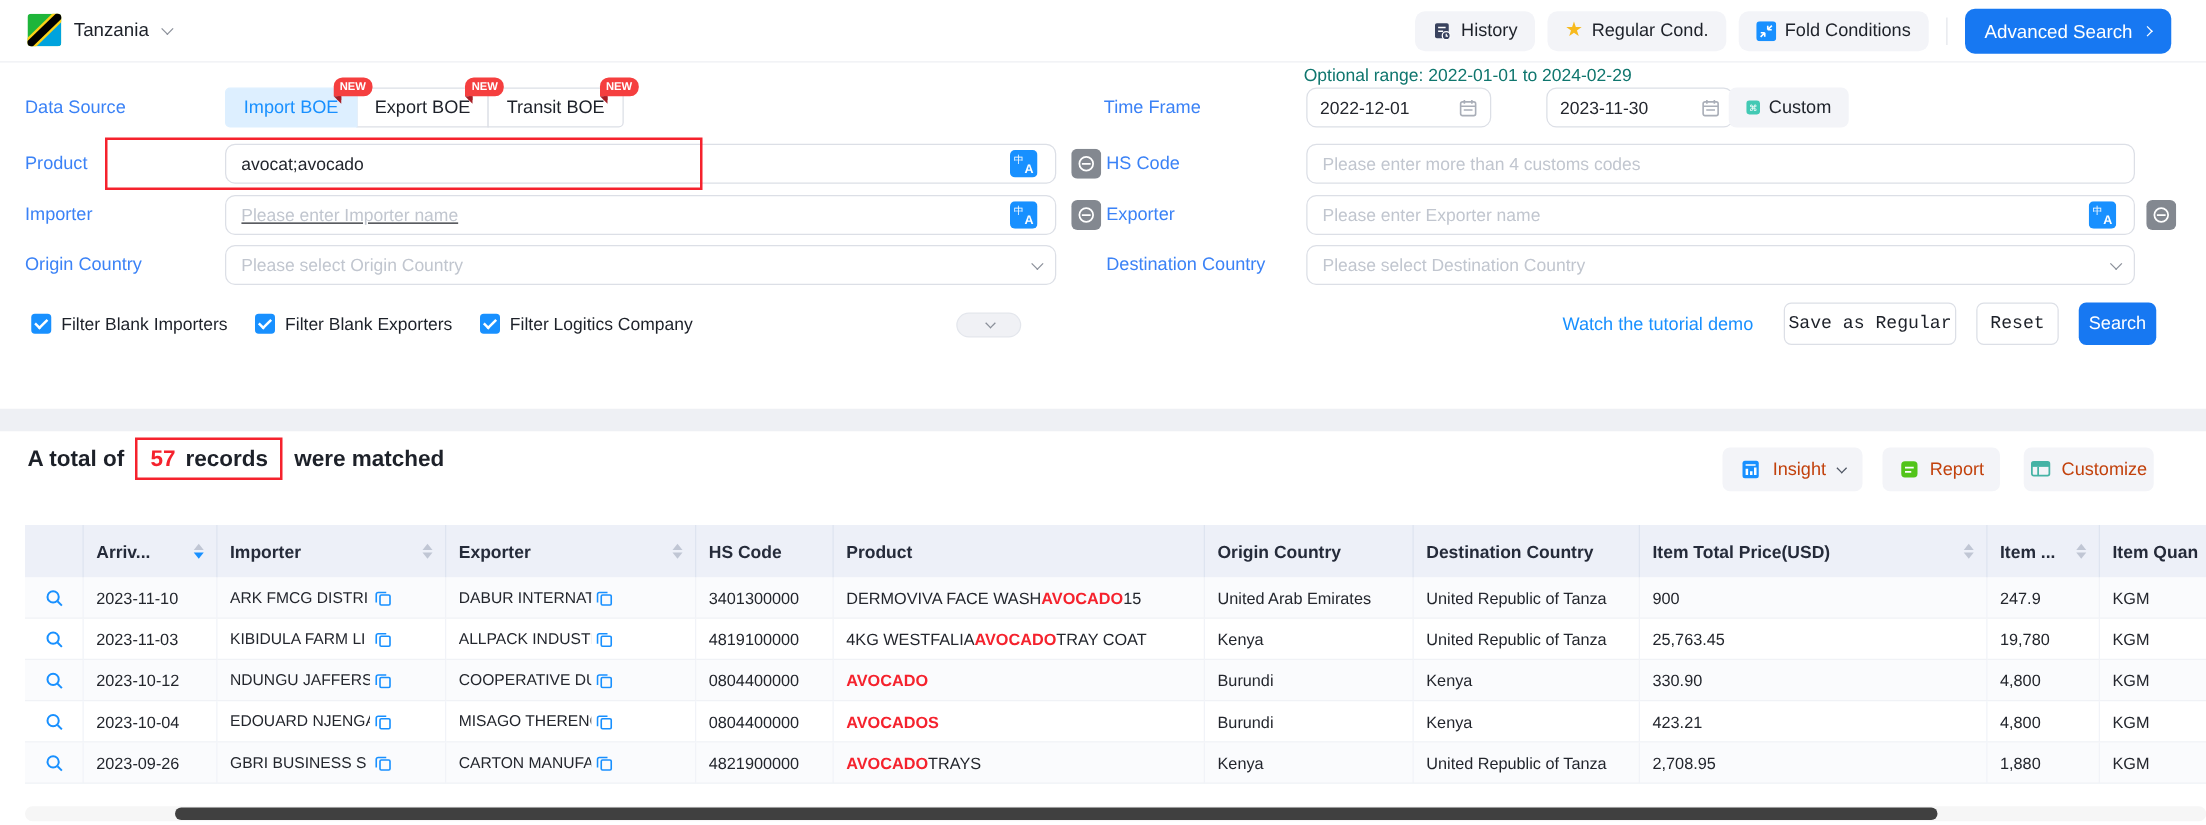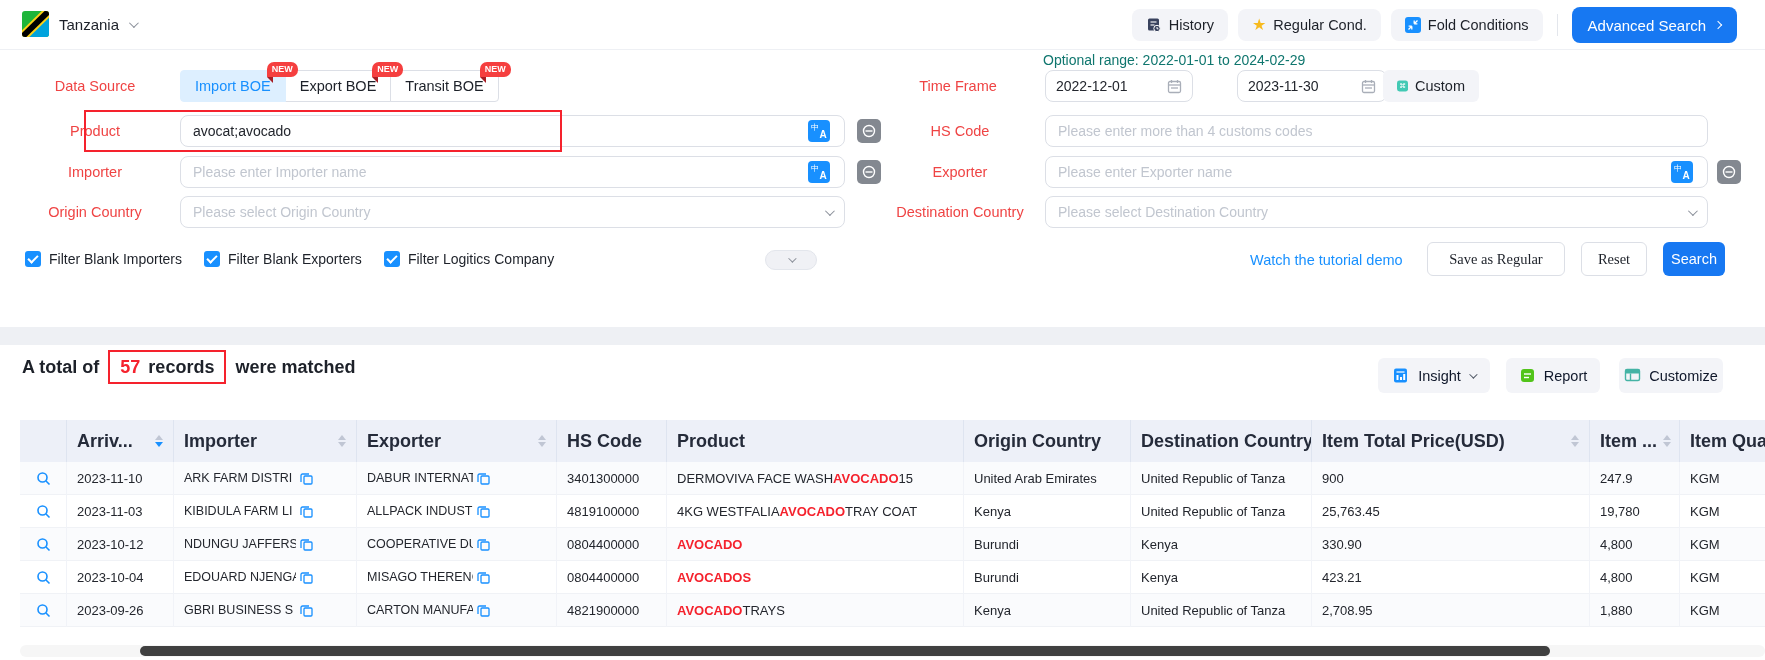--- a/index.html
+++ b/index.html
@@ -18,21 +18,21 @@
   .btn-primary{display:flex;align-items:center;gap:9px;height:36px;padding:0 16px;background:#1778f2;border:none;
                border-radius:8px;color:#fff;font-size:15px;cursor:pointer;font-family:inherit}
   
   .cr{display:inline-block;width:7px;height:7px;border-right:1.6px solid #8a8f99;border-bottom:1.6px solid #8a8f99}
   .cr.down{transform:rotate(45deg) translateY(-2px)}
   .cr.right{transform:rotate(-45deg)}
   .cr.white{border-color:#fff}
   .cr.sm{width:6px;height:6px}
   
   .opt-range{position:absolute;left:1043px;top:52px;font-size:14px;color:#0f766e}
-  .lbl{position:absolute;width:150px;text-align:center;font-size:14.5px;color:#ef4444;white-space:nowrap}
+  .lbl{position:absolute;width:150px;text-align:left;font-size:14.5px;color:#3b82f6;white-space:nowrap}
   .tabs{position:absolute;left:180px;top:70px;display:flex;height:32px}
   .tab{position:relative;display:flex;align-items:center;padding:0 14px;border:1px solid #dcdfe6;background:#fff;
        font-size:14.5px;color:#1d2129;cursor:pointer;margin-left:-1px;white-space:nowrap}
   .tab:first-child{border-radius:4px 0 0 4px;margin-left:0}
   .tab:last-child{border-radius:0 4px 4px 0}
   .tab.active{background:#ddefff;border-color:#ddefff;color:#1890ff;z-index:1}
   .nb{position:absolute;top:-9px;right:-13px;background:#f53f3f;color:#fff;font-size:9px;font-weight:bold;
       line-height:1;padding:3px 5px;border-radius:7px 7px 7px 0;z-index:2}
   .nb::after{content:"";position:absolute;left:0;top:100%;border:3px solid transparent;
              border-top-color:#a61d24;border-right-color:#a61d24}
@@ -49,36 +49,36 @@
   .cb-group{position:absolute;left:25px;top:244px;height:30px;display:flex;align-items:center;gap:22px}
   .cb-item{display:flex;align-items:center;gap:8px;cursor:pointer}
   .cb{position:relative;width:16px;height:16px;background:#1890ff;border-radius:3px;flex:none}
   .cb::after{content:"";position:absolute;left:5px;top:2px;width:4px;height:8px;border-right:2px solid #fff;
              border-bottom:2px solid #fff;transform:rotate(45deg)}
   .cb-label{font-size:14px;color:#1d2129}
   .pill{position:absolute;left:765px;top:250px;width:52px;height:20px;background:#f0f1f5;border:1px solid #e3e6ec;
         border-radius:10px;display:flex;align-items:center;justify-content:center;cursor:pointer}
   .link{position:absolute;left:1250px;top:252px;font-size:14.5px;color:#1890ff;cursor:pointer}
   .btn-plain{position:absolute;height:34px;background:#fff;border:1px solid #dcdfe6;border-radius:6px;
-             font-size:14.5px;color:#1d2129;cursor:pointer;font-family:Liberation Serif, serif}
+             font-size:14.5px;color:#1d2129;cursor:pointer;font-family:Liberation Mono, monospace}
   .btn-search{position:absolute;left:1663px;top:242px;width:62px;height:34px;background:#1778f2;border:none;
               border-radius:6px;color:#fff;font-size:14.5px;cursor:pointer;font-family:inherit}
   .band{position:absolute;left:0;top:327px;width:100%;height:18px;background:#eef0f4}
   
   .heading{position:absolute;left:22px;top:348px;height:38px;display:flex;align-items:center;gap:9px;
            font-size:18px;font-weight:bold;color:#1d2129}
   .hl-box{display:flex;align-items:center;gap:8px;height:34px;padding:12px 10px;border:2px solid #f5222d}
   .hl-count{color:#f5222d}
   .rbtn{position:absolute;top:358px;height:35px;display:flex;align-items:center;justify-content:center;gap:8px;
-        background:#f3f4f8;border:none;border-radius:6px;font-size:14.5px;color:#0f172a;cursor:pointer;font-family:inherit}
+        background:#f3f4f8;border:none;border-radius:6px;font-size:14.5px;color:#c2410c;cursor:pointer;font-family:inherit}
   
   .tablewrap{position:absolute;left:20px;top:420px;width:1745px;height:228px;overflow:hidden}
   .tinner{width:1840px}
   .thead{display:flex;height:42px;background:#edf0f8}
-  .th{display:flex;align-items:center;padding:0 10px;border-right:1px solid #dee4f0;font-size:18px;font-weight:bold;
+  .th{display:flex;align-items:center;padding:0 10px;border-right:1px solid #dee4f0;font-size:14px;font-weight:bold;
       color:#252b3a;white-space:nowrap;overflow:hidden;flex:none}
   .tr{display:flex;height:33px;background:#fff}
   .tr:nth-child(even){background:#fafbfd}
   .td{display:flex;align-items:center;padding:0 10px;border-right:1px solid #f1f3f8;border-bottom:1px solid #f0f2f6;
       font-size:13px;color:#23262d;white-space:nowrap;overflow:hidden;flex:none}
   .c0{width:47px;justify-content:center}.c1{width:107px}.c2{width:183px}.c3{width:200px}.c4{width:110px}
   .c5{width:297px}.c6{width:167px}.c7{width:181px}.c8{width:278px}.c9{width:90px}.c10{width:180px}
   .sort{display:inline-flex;flex-direction:column;gap:2px;margin-left:auto;padding-left:6px;cursor:pointer}
   .s-up{width:0;height:0;border-left:4px solid transparent;border-right:4px solid transparent;border-bottom:5px solid #c0c6d4}
   .s-dn{width:0;height:0;border-left:4px solid transparent;border-right:4px solid transparent;border-top:5px solid #c0c6d4}
@@ -205,21 +205,21 @@
       <circle cx="12" cy="12" r="5.5" stroke="#fff" stroke-width="1.4" fill="none"></circle>
       <line x1="8.5" y1="12" x2="15.5" y2="12" stroke="#fff" stroke-width="1.4"></line>
       </svg>
   </span>
   <div class="red-rect" style="left:84px;top:110px;width:478px;height:42px"></div>
 
   <div class="lbl" style="left:885px;top:123px">HS Code</div>
   <input class="inp" style="left: 1045px; top: 115px; width: 663px;" placeholder="Please enter more than 4 customs codes">
 
   <div class="lbl" style="left:20px;top:164px">Importer</div>
-  <input class="inp" style="left: 180px; top: 156px; width: 665px;" placeholder="Please enter Importer name">
+  <input class="inp" style="left: 180px; top: 156px; width: 665px; text-decoration: underline;" placeholder="Please enter Importer name">
   <span class="icon-abs" style="left:808px;top:161px">
     <svg width="22" height="22" viewBox="0 0 22 22">
         <rect width="22" height="22" rx="4" fill="#1890ff"></rect>
       <text x="3" y="10" font-size="8" fill="#fff" font-family="DejaVu Sans">中</text>
       <text x="11.5" y="18" font-size="10" font-weight="bold" fill="#fff" font-family="Liberation Sans">A</text>
       </svg>
   </span>
   <span class="icon-abs" style="left:857px;top:160px">
     <svg width="24" height="24" viewBox="0 0 24 24">
         <rect width="24" height="24" rx="5" fill="#838890"></rect>
@@ -376,21 +376,21 @@
 
       <div class="tr">
         <div class="td c0">
           <svg width="15" height="15" viewBox="0 0 15 15" fill="none" stroke="#1890ff" stroke-width="1.6">
             <circle cx="6.5" cy="6.5" r="4.5"></circle>
               <line x1="10" y1="10" x2="13.5" y2="13.5"></line>
             </svg>
         </div>
         <div class="td c1">2023-11-10</div>
         <div class="td c2">
-          <span class="nm nm-i">ARK FARM DISTRI</span>
+          <span class="nm nm-i">ARK FMCG DISTRI</span>
           <svg class="copy" width="13" height="13" viewBox="0 0 13 13" fill="none" stroke="#1890ff" stroke-width="1.3">
             <rect x="4" y="4" width="8" height="8" rx="1"></rect>
               <path d="M9 2H2.5A1.5 1.5 0 0 0 1 3.5V10"></path>
             </svg>
         </div>
         <div class="td c3">
           <span class="nm nm-e">DABUR INTERNATION</span>
           <svg class="copy" width="13" height="13" viewBox="0 0 13 13" fill="none" stroke="#1890ff" stroke-width="1.3">
             <rect x="4" y="4" width="8" height="8" rx="1"></rect>
               <path d="M9 2H2.5A1.5 1.5 0 0 0 1 3.5V10"></path>

